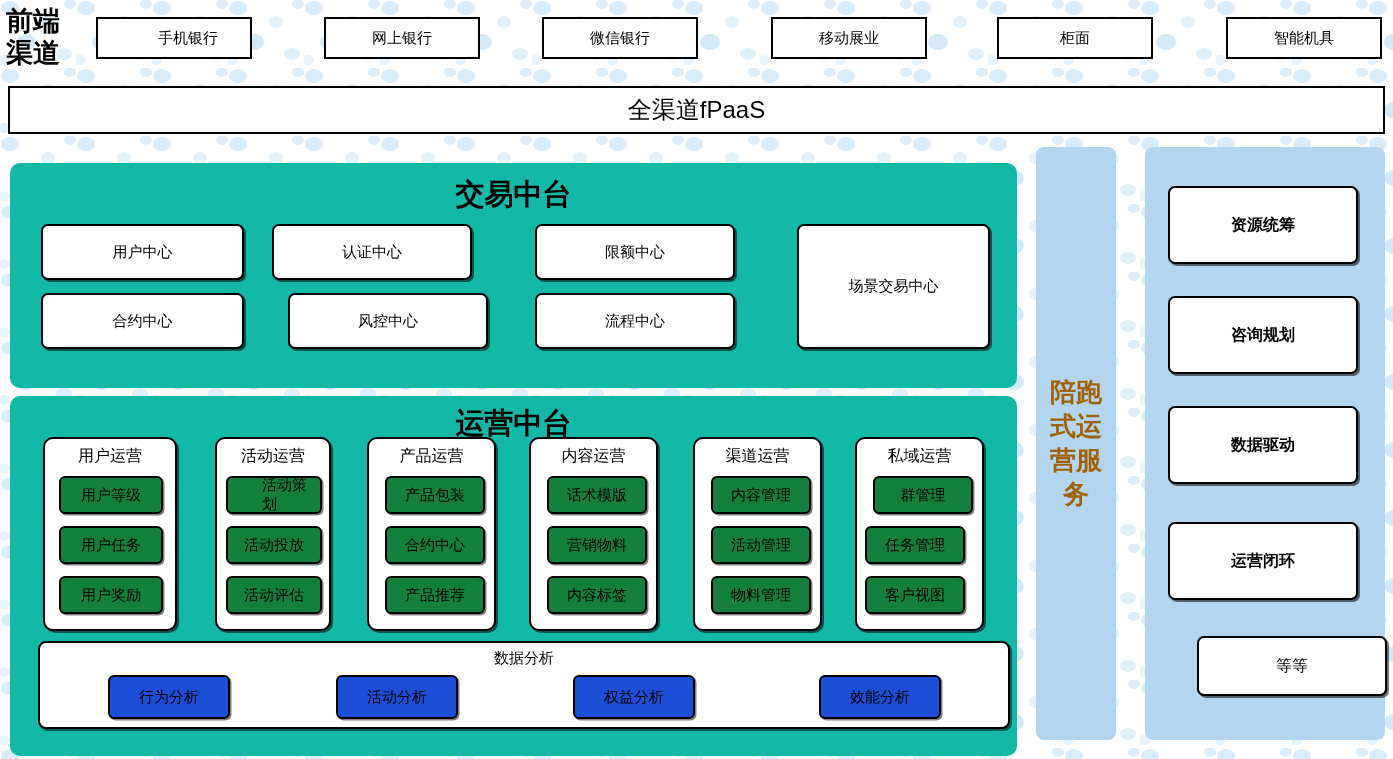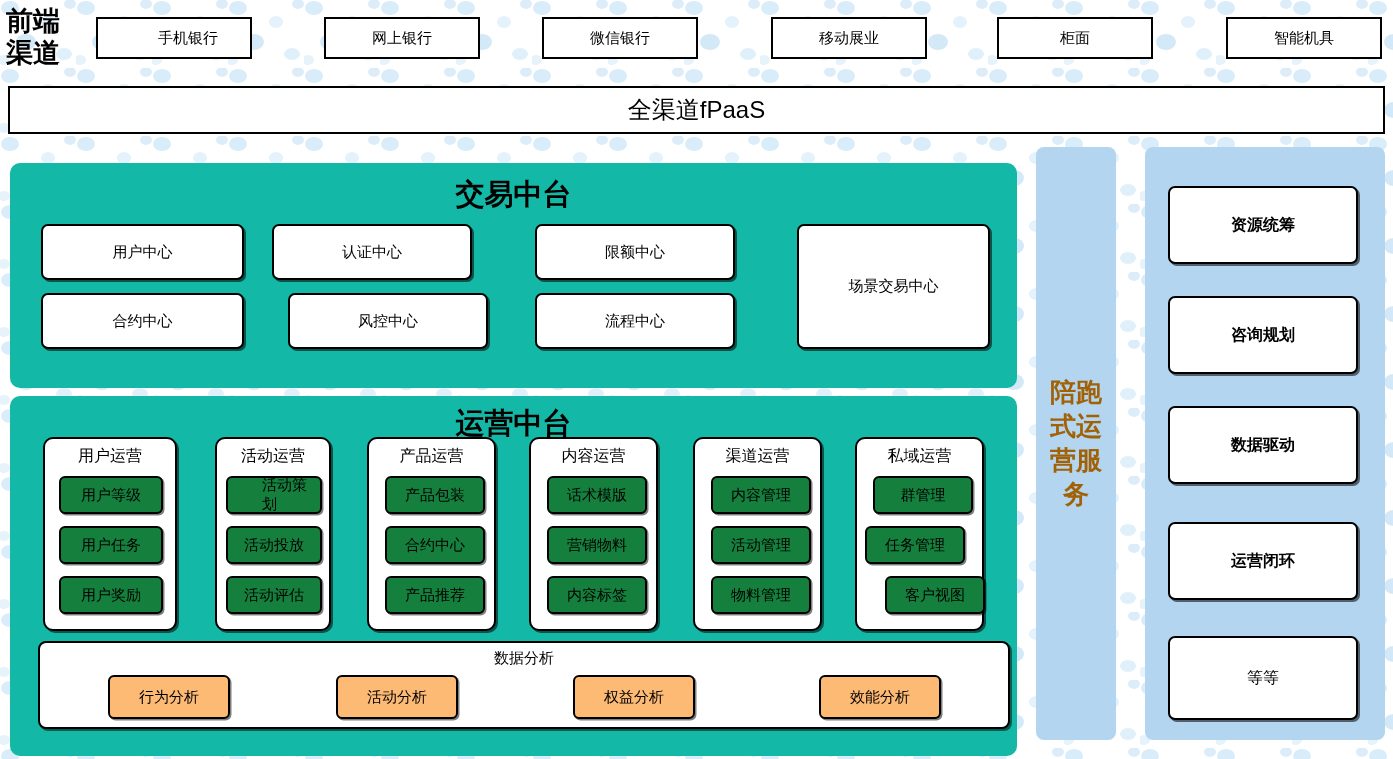--- a/index.html
+++ b/index.html
@@ -101,21 +101,21 @@
     background:#fff;border:2px solid #000;border-radius:8px;
     box-sizing:border-box;z-index:3;
     box-shadow:2px 2px 0 rgba(0,0,0,.5);
   }
   #analytics-title{
     position:absolute;left:0;top:6px;width:100%;text-align:center;
     font-size:15px;color:#000;
   }
   .an-item{
     position:absolute;top:32px;height:44px;width:122px;
-    background:#fdba74;border:2px solid #000;border-radius:6px;
+    background:#1d4ed8;border:2px solid #000;border-radius:6px;
     box-sizing:border-box;display:flex;align-items:center;
     justify-content:center;font-size:15px;color:#000;
     box-shadow:1.5px 1.5px 0 rgba(0,0,0,.5);
   }
 
   
   .svc-card{
     position:absolute;left:1168px;width:190px;
     background:#fff;border:2px solid #000;border-radius:7px;
     box-sizing:border-box;display:flex;align-items:center;
@@ -266,21 +266,21 @@
   </div>
 
   <div class="ops-col" style="left:855px;top:437px;width:129px;height:194px;">
     <div class="ops-col-title">私域运营</div>
     <div class="ops-item" style="left:16px;top:37px;width:100px;height:38px;">
       <span>群管理</span>
       </div>
     <div class="ops-item" style="left:8px;top:87px;width:100px;height:38px;">
       <span>任务管理</span>
       </div>
-    <div class="ops-item" style="left:28px;top:137px;width:100px;height:38px;">
+    <div class="ops-item" style="left:8px;top:137px;width:100px;height:38px;">
       <span>客户视图</span>
       </div>
   </div>
 
   <div id="analytics">
     <div id="analytics-title">数据分析</div>
     <div class="an-item" style="left:68px;">
       <span>行为分析</span>
       </div>
     <div class="an-item" style="left:296px;">
@@ -309,17 +309,17 @@
   </div>
   <div class="svc-card" style="top:296px;height:78px;">
     <span>咨询规划</span>
   </div>
   <div class="svc-card" style="top:406px;height:78px;">
     <span>数据驱动</span>
   </div>
   <div class="svc-card" style="top:522px;height:78px;">
     <span>运营闭环</span>
   </div>
-  <div class="svc-card plain" style="top:636px;height:84px;">
+  <div class="svc-card plain" style="top:636px;height:60px;margin-left:29px;">
     <span>等等</span>
   </div>
 
 </div>
 
 </body></html>

